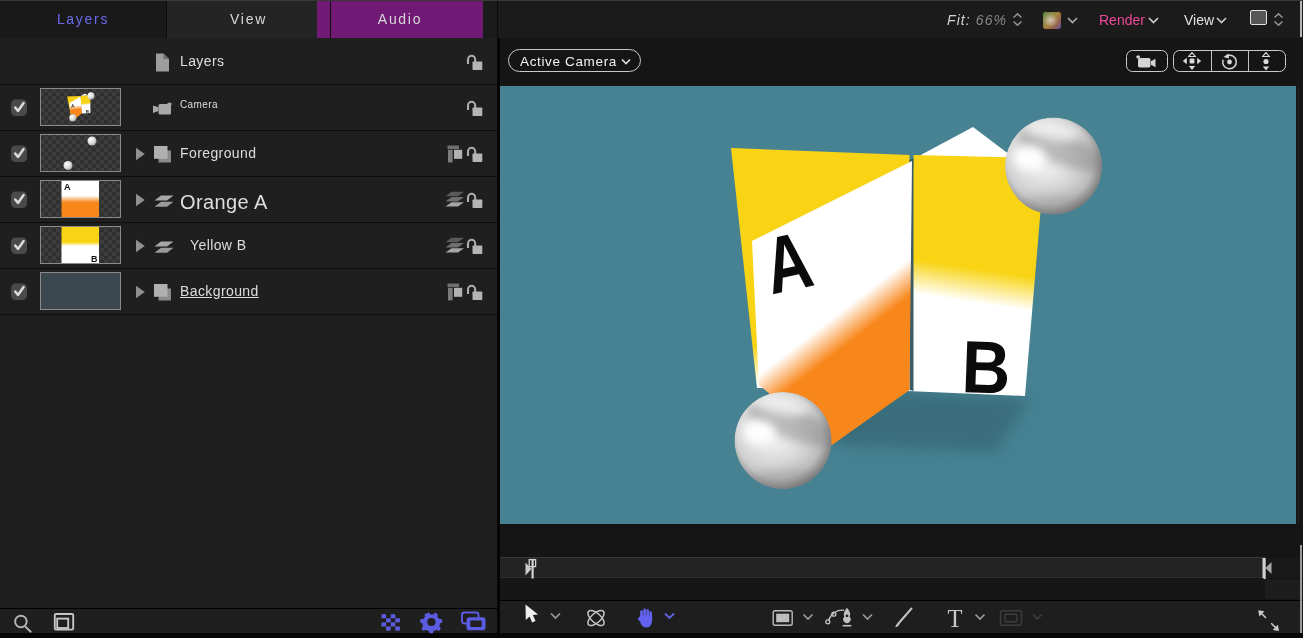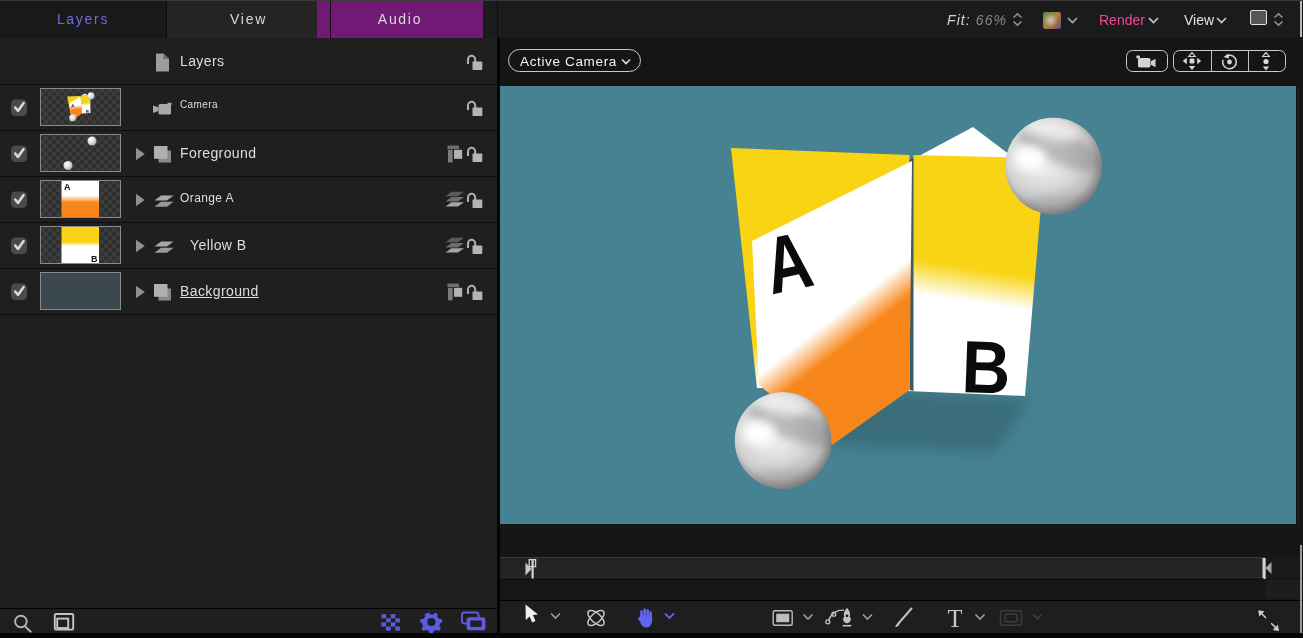--- a/index.html
+++ b/index.html
@@ -187,21 +187,21 @@
 <rect x="154" y="284" width="13.5" height="12.8" fill="#b0b0b0"></rect>
 <rect x="447.5" y="283.5" width="11.5" height="3.6" fill="#6f6f6f"></rect>
 <rect x="448" y="287.8" width="4.6" height="12.6" fill="#7c7c7c"></rect>
 <rect x="454" y="287.8" width="8.2" height="9" fill="#b2b2b2"></rect>
 <path d="M 468,294.0 v -4.3 a 3.6,3.9 0 0 1 7.2,0 v 2.3" fill="none" stroke="#adadad" stroke-width="2.1"></path>
 <rect x="472.5" y="291.5" width="9.8" height="8.6" rx="0.8" fill="#b5b5b5"></rect>
 </svg>
       <div class="abs" style="left:180px;top:15px;font-size:14px;letter-spacing:0.4px;color:#dedede;white-space:nowrap;">Layers</div>
       <div class="abs" style="left:180px;top:61px;font-size:10px;letter-spacing:0.4px;color:#dedede;white-space:nowrap;">Camera</div>
       <div class="abs" style="left:180px;top:107px;font-size:14px;letter-spacing:0.4px;color:#dedede;white-space:nowrap;">Foreground</div>
-      <div class="abs" style="left:180px;top:153px;font-size:12px;letter-spacing:0.4px;color:#dedede;white-space:nowrap;">Orange A</div>
+      <div class="abs" style="left:180px;top:153px;font-size:20px;letter-spacing:0.4px;color:#dedede;white-space:nowrap;">Orange A</div>
       <div class="abs" style="left:190px;top:199px;font-size:14px;letter-spacing:0.4px;color:#dedede;white-space:nowrap;">Yellow B</div>
       <div class="abs" style="left:180px;top:245px;font-size:14px;letter-spacing:0.4px;color:#dedede;white-space:nowrap;text-decoration:underline;">Background</div>
     </div>
 
   <div class="abs" style="left:497px;top:38px;width:3px;height:600px;background:#050505;"></div>
 
   <div class="abs" id="canvasarea"></div>
 
   <div class="abs" style="left:508px;top:49px;width:133px;height:23px;border:1.4px solid #c9c9c9;border-radius:11.5px;box-sizing:border-box;"></div>
   <div class="abs" style="left:520px;top:54px;font-size:13.5px;letter-spacing:0.65px;color:#f2f2f2;">Active Camera</div>

